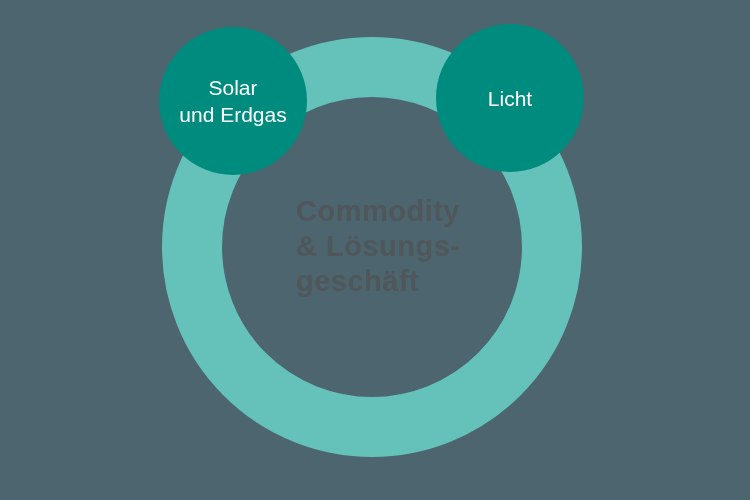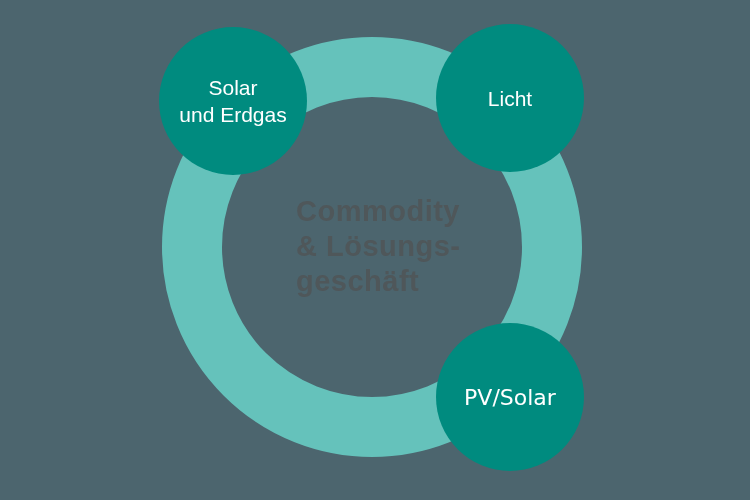--- a/index.html
+++ b/index.html
@@ -85,19 +85,14 @@
     </div>
   </div>
 
   <div class="node node-tr">
     <div class="node-label">
       <span>Licht</span>
     </div>
   </div>
 
 
-  <div class="node node-br">
-    <div class="node-label">
-      <span>PV/Solar</span>
-    </div>
-  </div>
 
 </div>
 
 </body></html>

